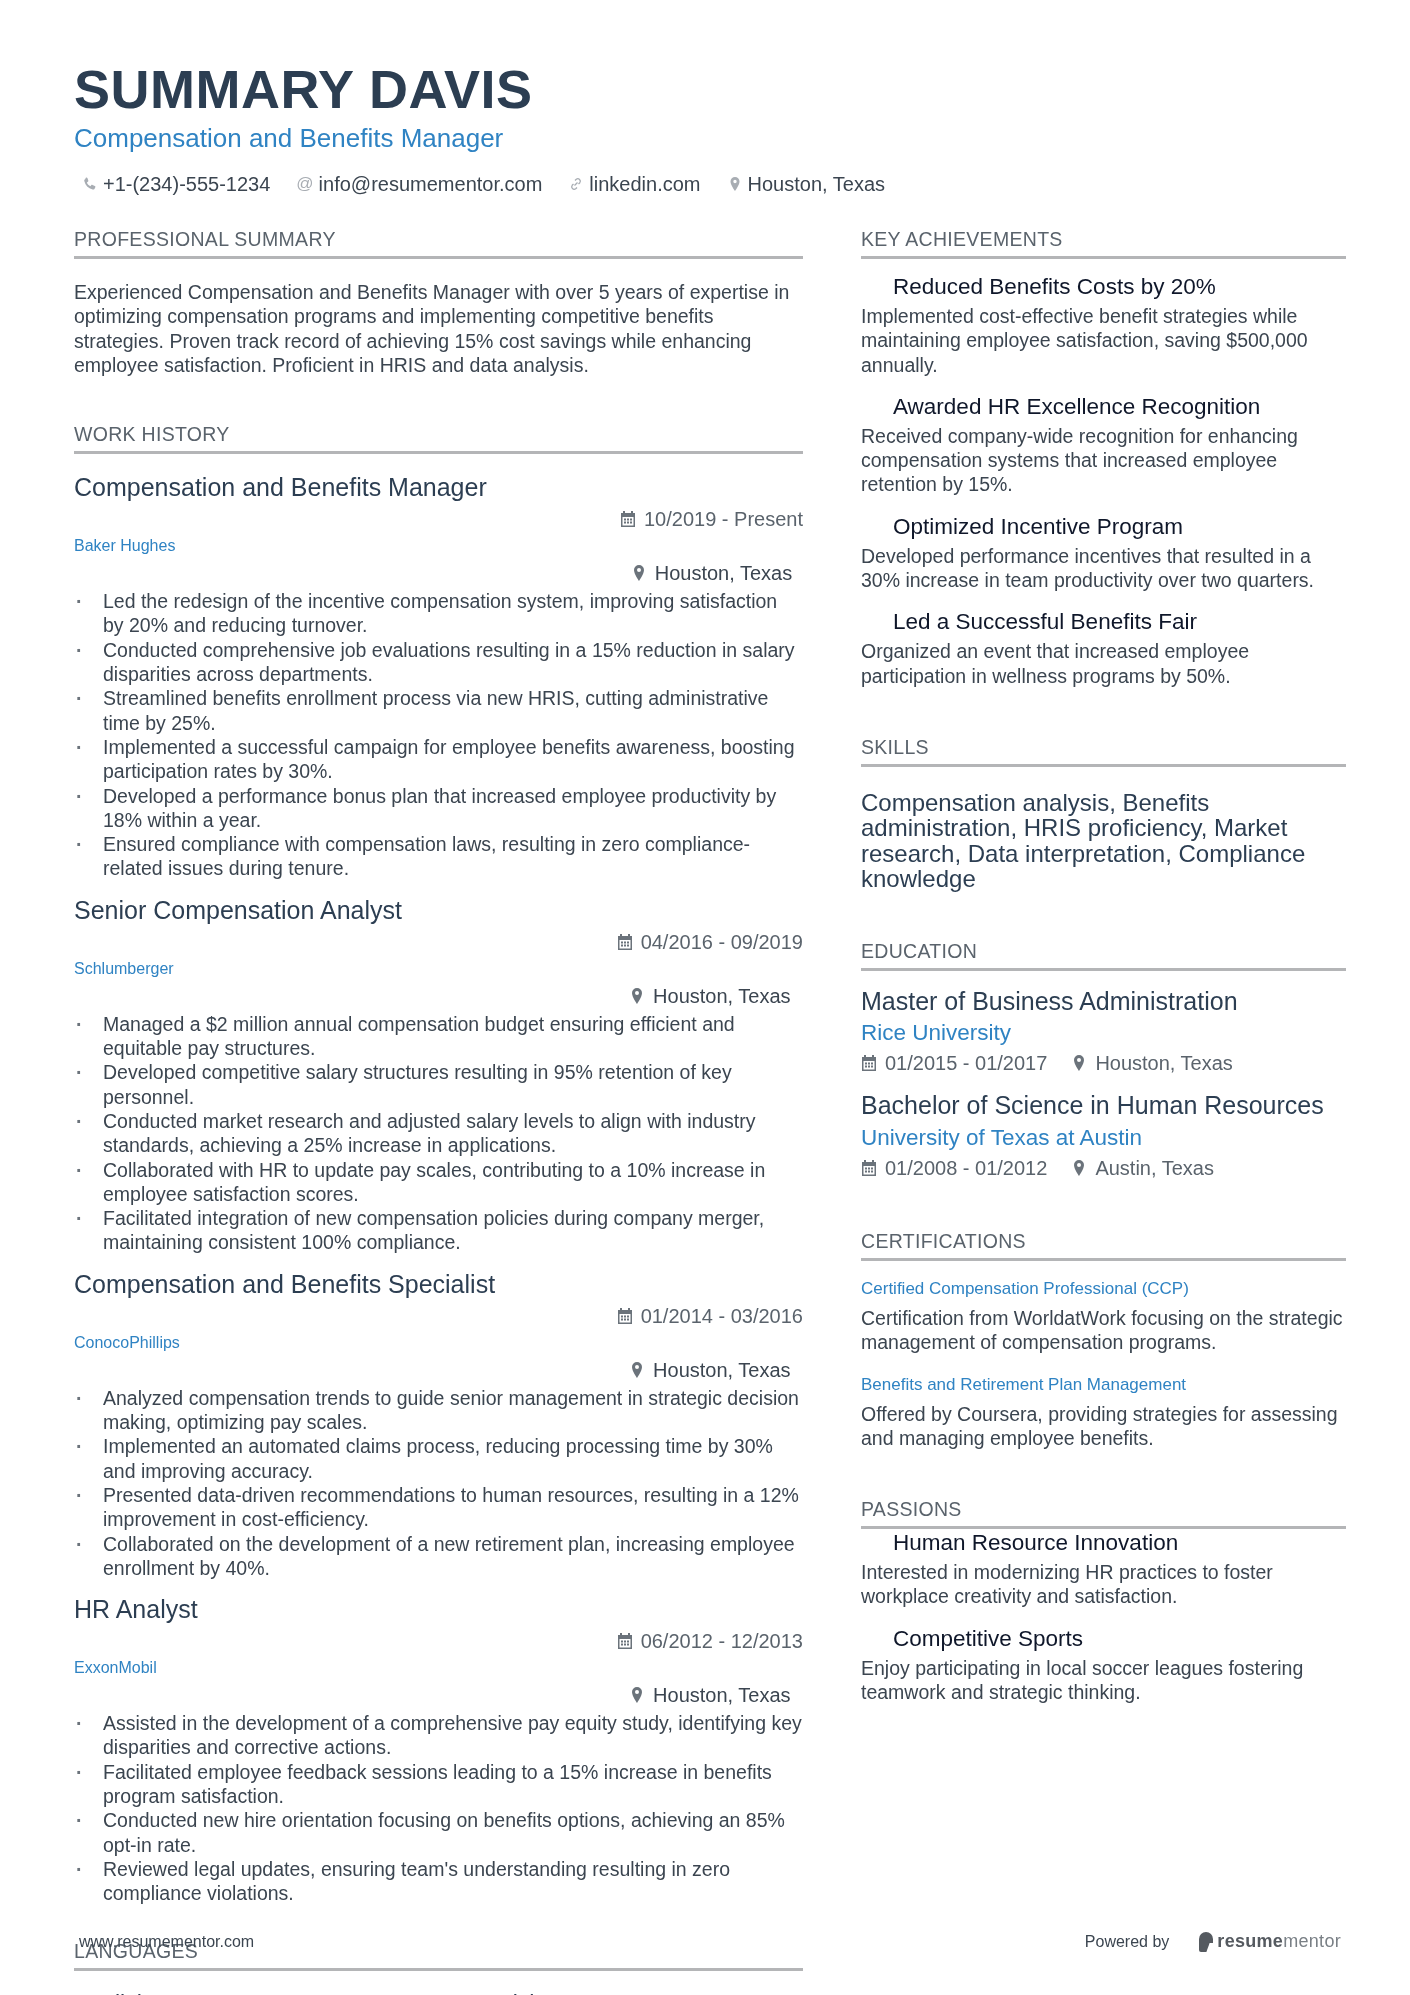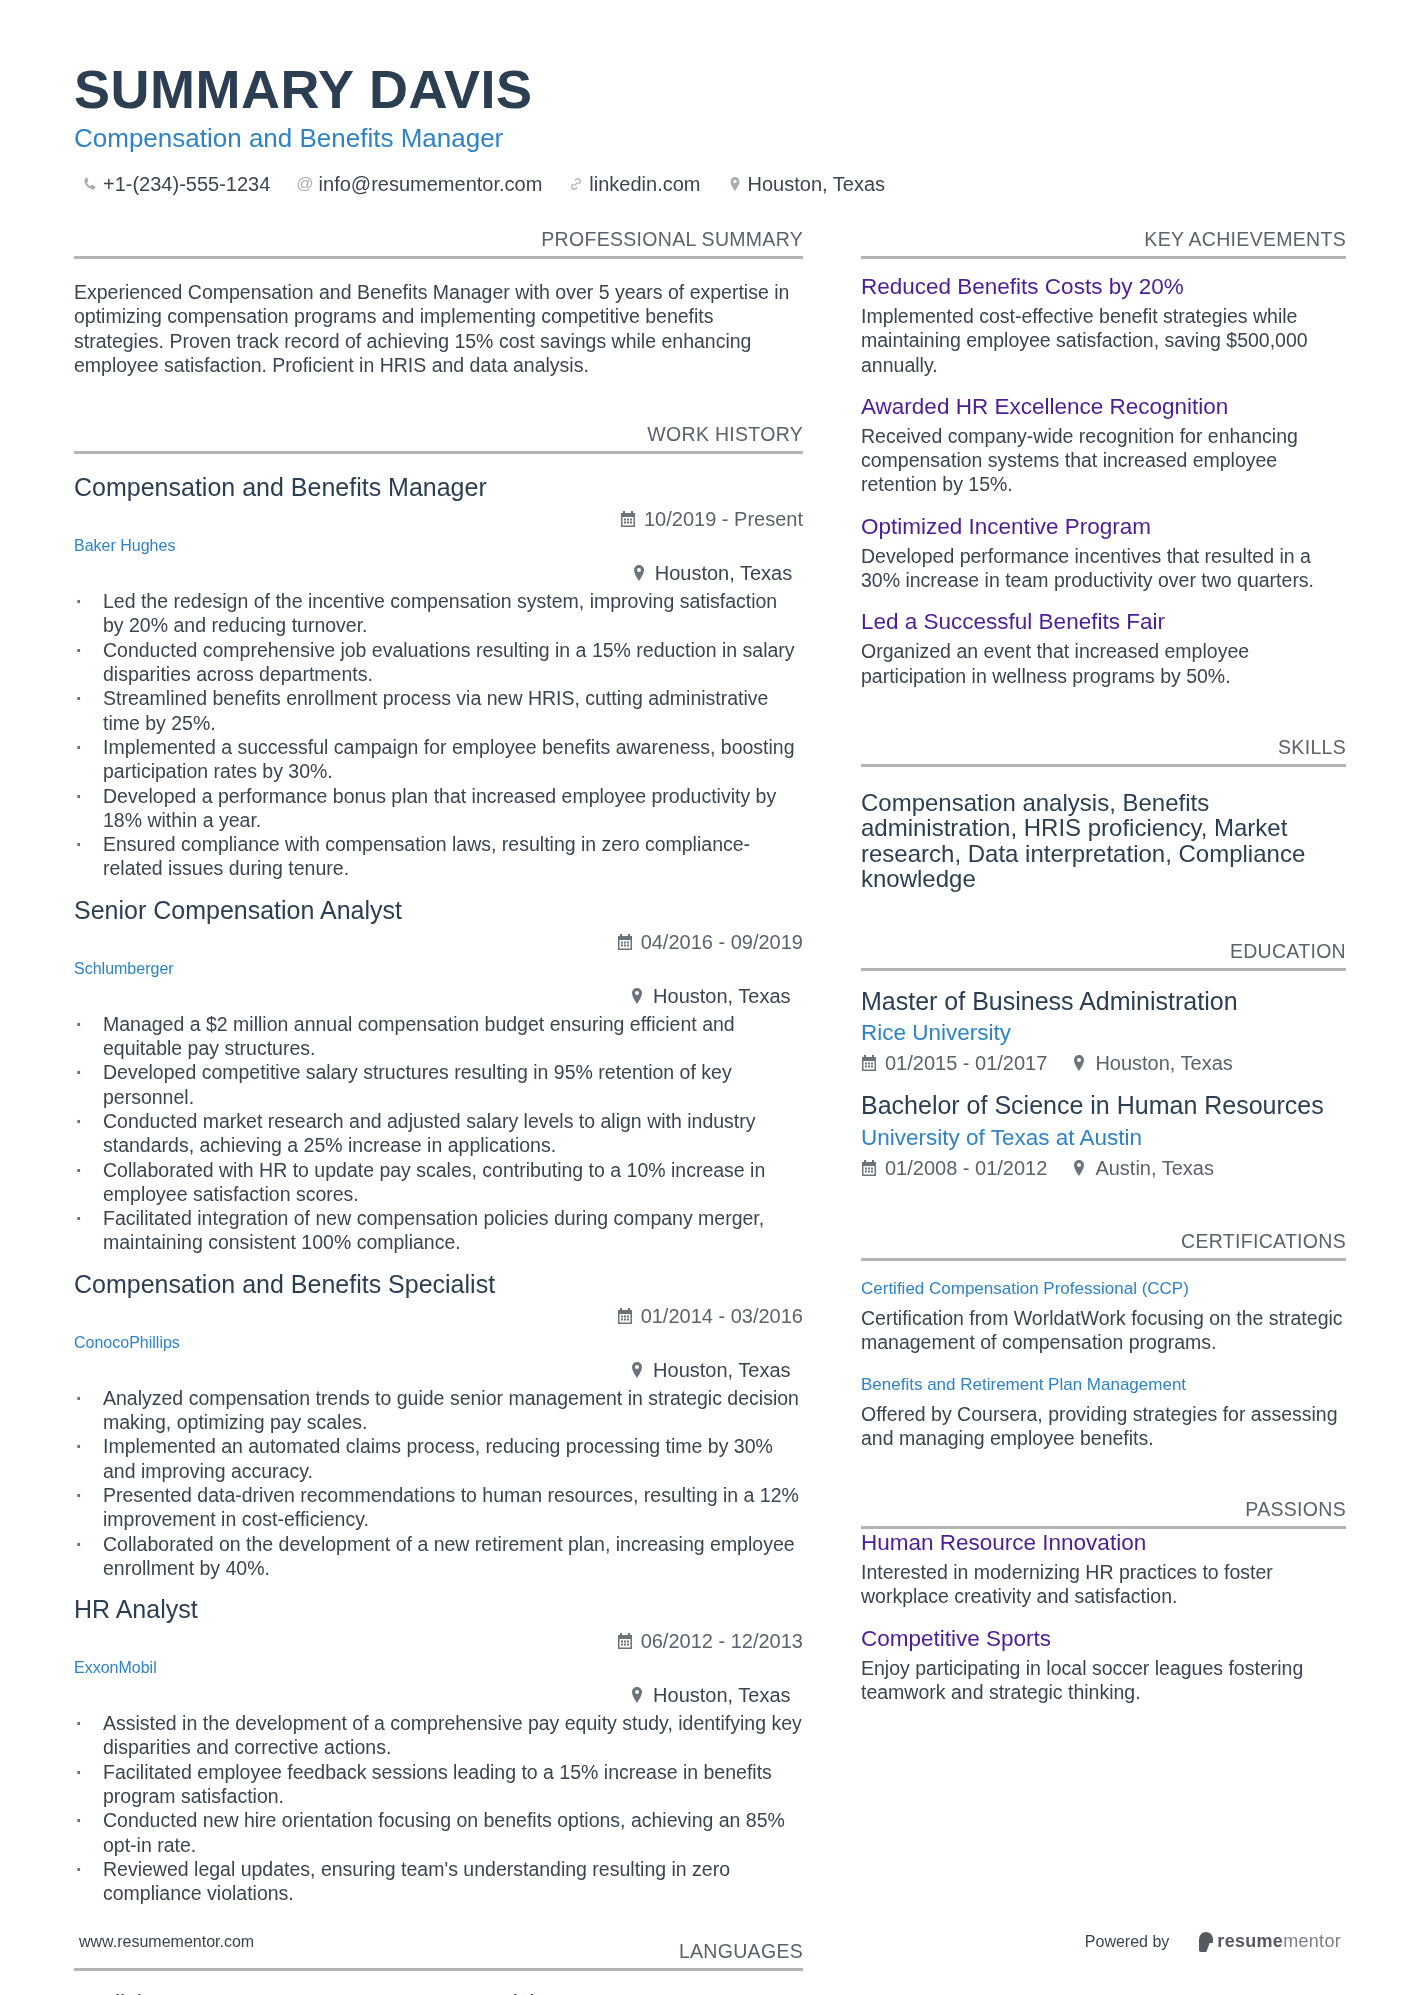--- a/index.html
+++ b/index.html
@@ -12,21 +12,21 @@
   .contacts { display: flex; gap: 26px; margin-top: 18px; font-size: 20px; color: #3b4550; line-height: 24px; padding-left: 8px; }
   .contact { display: flex; align-items: center; gap: 5px; }
   .cicon { color: #a8adb3; font-size: 17px; display: inline-flex; align-items: center; }
   .cicon svg { width: 16px; height: 16px; fill: #a8adb3; }
 
   .col { position: absolute; top: 226px; }
   .left { left: 74px; width: 729px; }
   .right { left: 861px; width: 485px; }
 
   .section { margin-bottom: 0; }
-  .sec-title { font-size: 19.5px; color: #5a636c; letter-spacing: 0.3px; line-height: 26px; padding-bottom: 4px; border-bottom: 3px solid #b4b5b7; text-transform: uppercase; text-align: right; }
+  .sec-title { font-size: 19.5px; color: #5a636c; letter-spacing: 0.3px; line-height: 26px; padding-bottom: 4px; border-bottom: 3px solid #b4b5b7; text-transform: uppercase; }
 
   .body-text { font-size: 19.5px; line-height: 24.3px; color: #3b4550; }
 
   .summary { margin-top: 21px; margin-bottom: 44px; }
 
   .job { margin-top: 18px; }
   .job + .job { margin-top: 14px; }
   .job-title { font-size: 25px; line-height: 30px; color: #2c3e52; }
   .job-meta { display: flex; align-items: center; justify-content: space-between; margin-top: 3px; line-height: 28px; }
   .company { font-size: 16px; color: #2f83c3; }
@@ -47,21 +47,21 @@
   .lang-name { font-size: 23px; color: #2c3e52; width: 180px; }
   .lang + .lang .lang-name { width: 147px; }
   .lang-level { font-size: 19.5px; color: #3b4550; margin-left: auto; margin-right: 14px; }
   .dots { display: flex; gap: 4px; }
   .dot { width: 14px; height: 14px; border-radius: 50%; background: #2c3e52; }
   .dot.off { background: #dcdde0; }
 
   .right .section + .section { margin-top: 46px; }
   .ach { margin-top: 14px; }
   .ach:first-of-type { margin-top: 18px; }
-  .item-title { font-size: 22.5px; line-height: 28px; color: #4c1d95; }
+  .item-title { font-size: 22.5px; line-height: 28px; color: #0f172a; margin-left: 32px; }
   .item-desc { font-size: 19.5px; line-height: 24.3px; color: #3b4550; margin-top: 3px; }
   .ach + .ach { margin-top: 16px; }
   .skills-text { margin-top: 23px; font-size: 24px; line-height: 25.5px; color: #2c3e52; }
 
   .edu { margin-top: 16px; }
   .edu + .edu { margin-top: 14px; }
   .edu-title { font-size: 25px; line-height: 29.5px; color: #2c3e52; }
   .edu-school { font-size: 22.5px; line-height: 29px; color: #2f83c3; margin-top: 2px; }
   .edu-meta { display: flex; gap: 24px; font-size: 20px; line-height: 28px; color: #5a636c; margin-top: 2px; }
 

